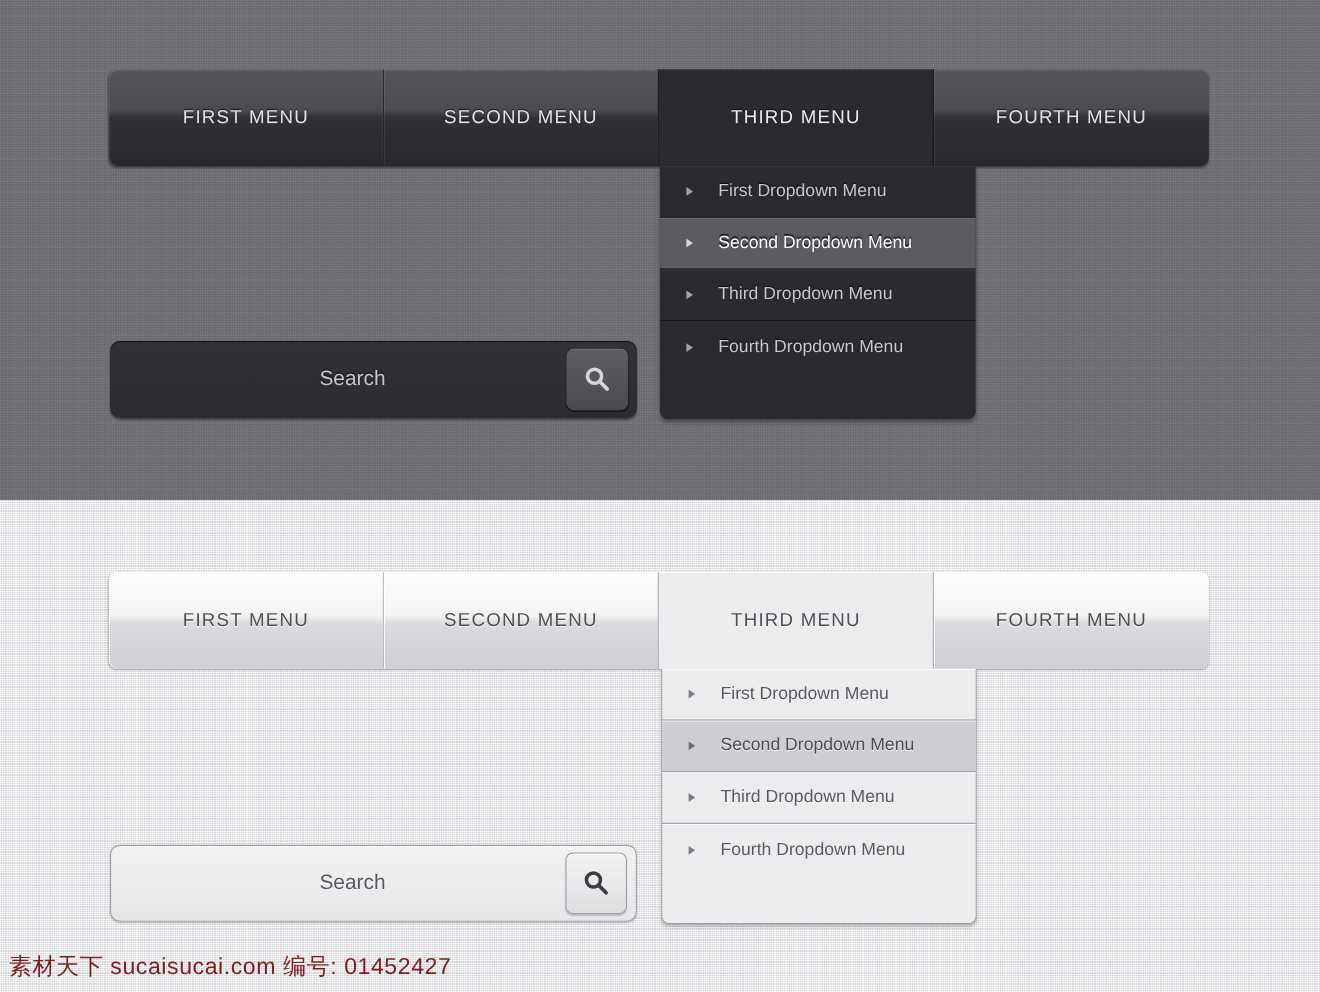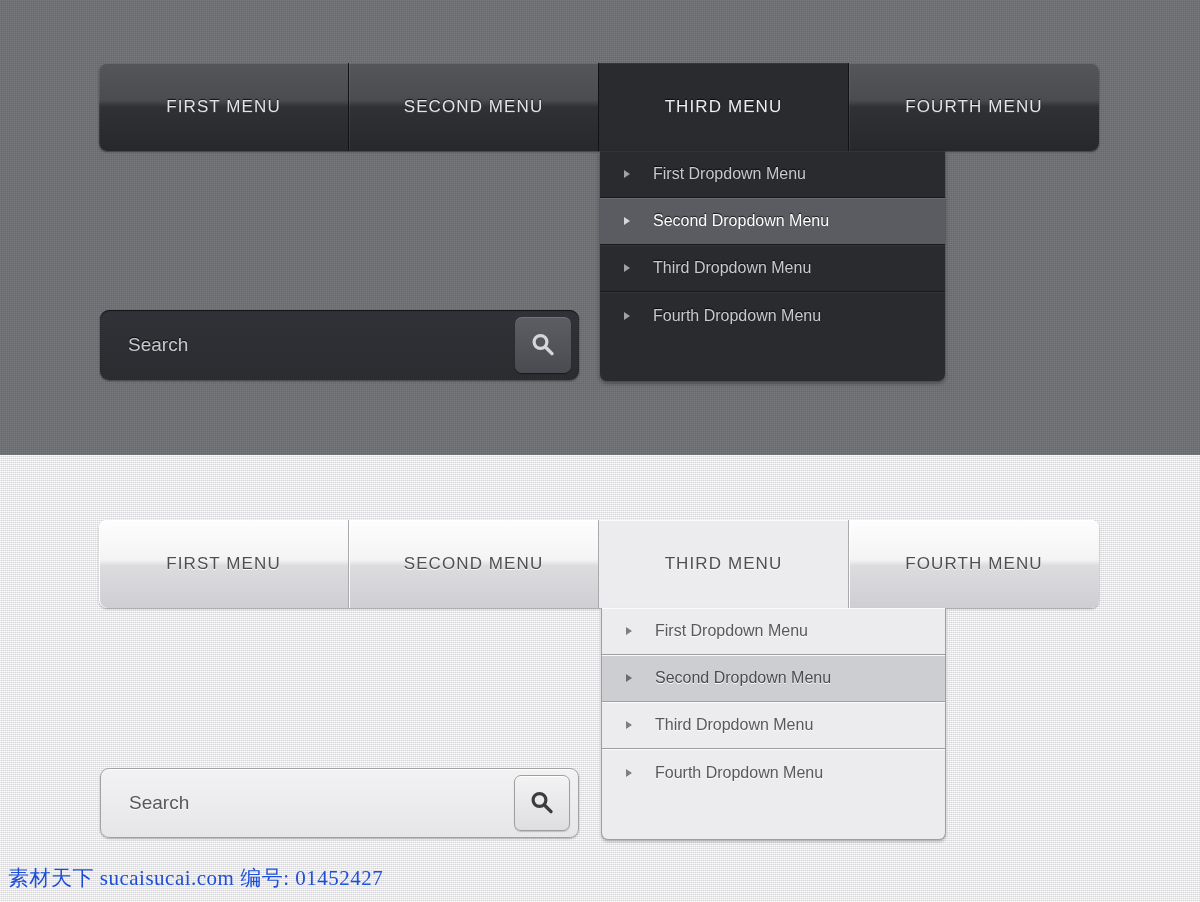--- a/index.html
+++ b/index.html
@@ -102,21 +102,21 @@
   .light-bar .tab:last-child { border-right: none; }
   .light-bar .tab.active {
     background: #ececee;
     box-shadow: inset 0 1px 0 rgba(255,255,255,.85);
     color: #4e4f53;
   }
 
   
   .dropdown {
     position: absolute;
-    width: 345px;
+    width: 287px;
     box-sizing: border-box;
     text-align: right;
   }
   .dd-item {
     display: flex;
     align-items: center;
     height: 47px;
     box-sizing: border-box;
     padding-left: 24px;
     font-size: 16px;
@@ -193,20 +193,21 @@
     border-radius: 9px;
   }
   .search-input {
     flex: 1;
     border: none;
     outline: none;
     background: transparent;
     font-family: "Liberation Sans", sans-serif;
     font-size: 19px;
     padding-left: 28px;
+    text-align: center;
   }
   .search-btn {
     width: 56px;
     height: 56px;
     margin-right: 8px;
     border-radius: 7px;
     display: flex;
     align-items: center;
     justify-content: center;
     cursor: pointer;
@@ -252,24 +253,24 @@
     border: 1px solid #9d9ea2;
     box-shadow: inset 0 1px 0 rgba(255,255,255,.95), 0 1px 1px rgba(0,0,0,.18);
   }
 
   
   .watermark {
     position: absolute;
     left: 8px;
     bottom: 10px;
     font-size: 21px;
-    color: #1d4ed8;
+    color: #7f1d1d;
     letter-spacing: .5px;
     white-space: nowrap;
-    font-family: Liberation Serif, serif;
+    font-family: Liberation Sans, sans-serif;
   }
 </style>
 </head>
 <body>
 
 <div id="page">
 
   <div class="band band-dark"></div>
 
   <div class="menubar dark-bar">

